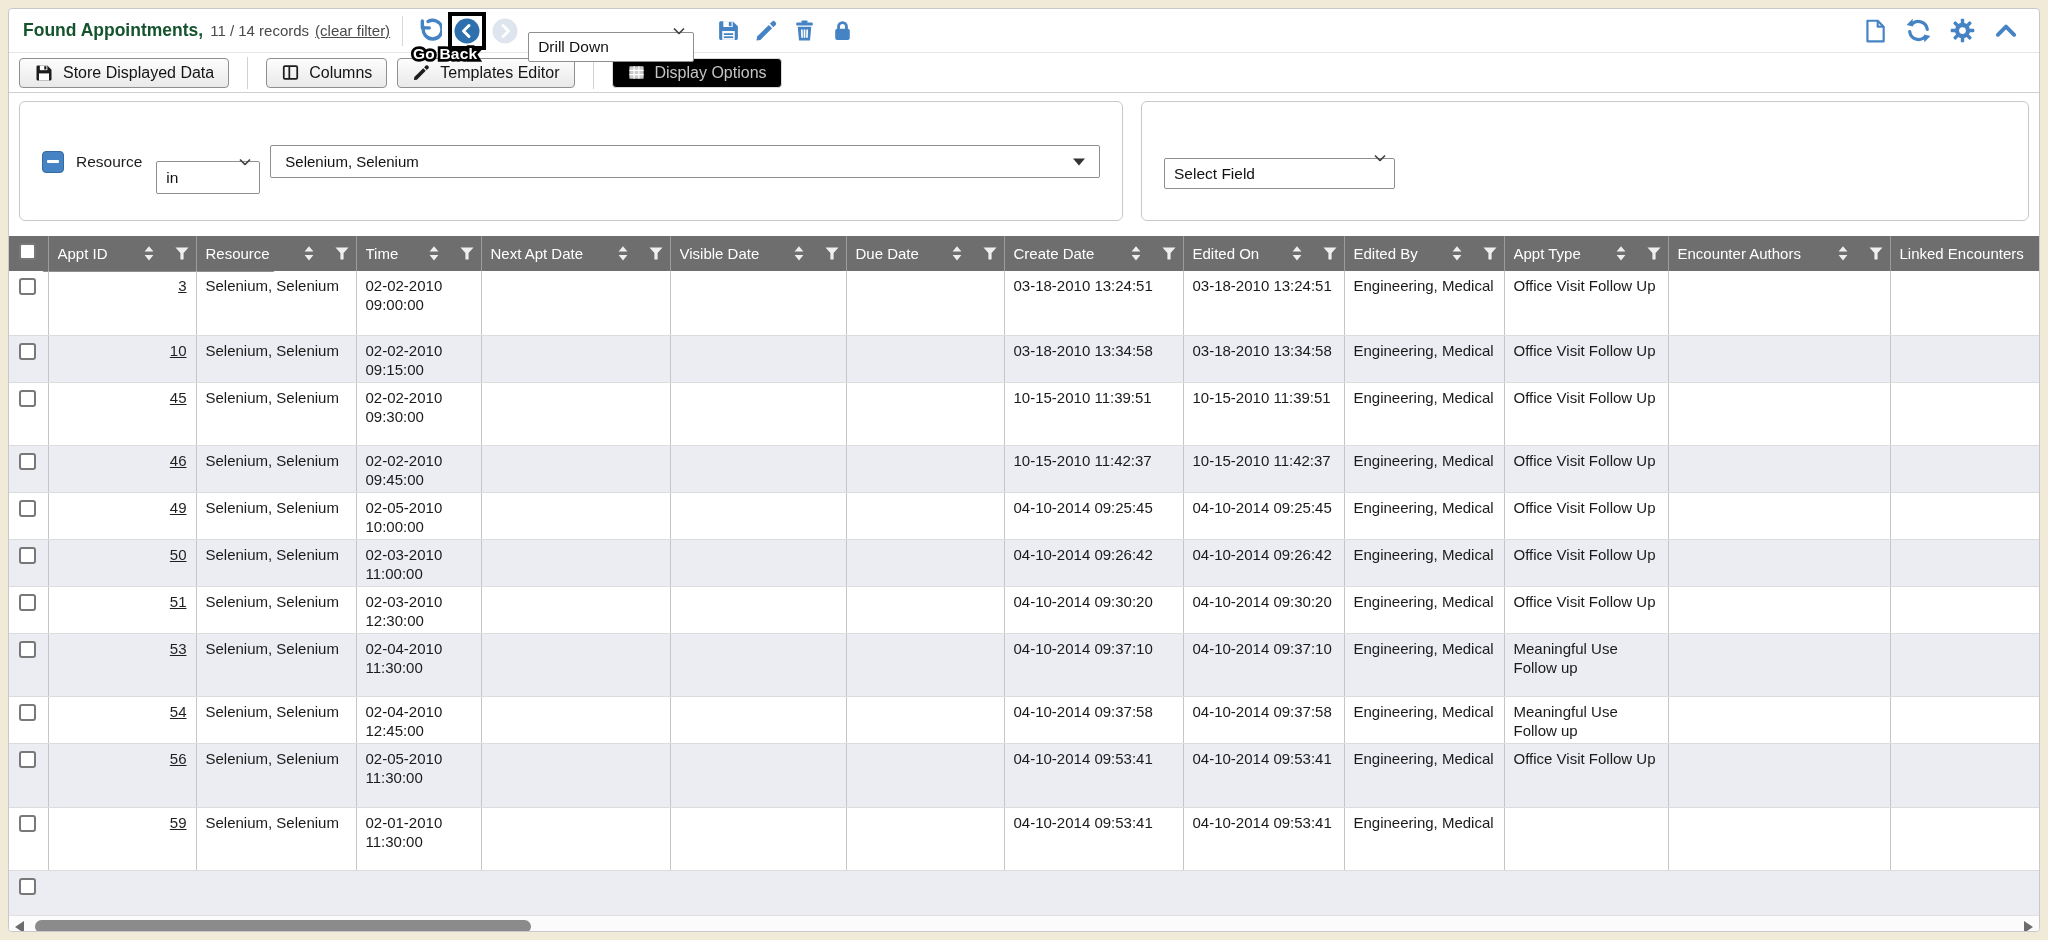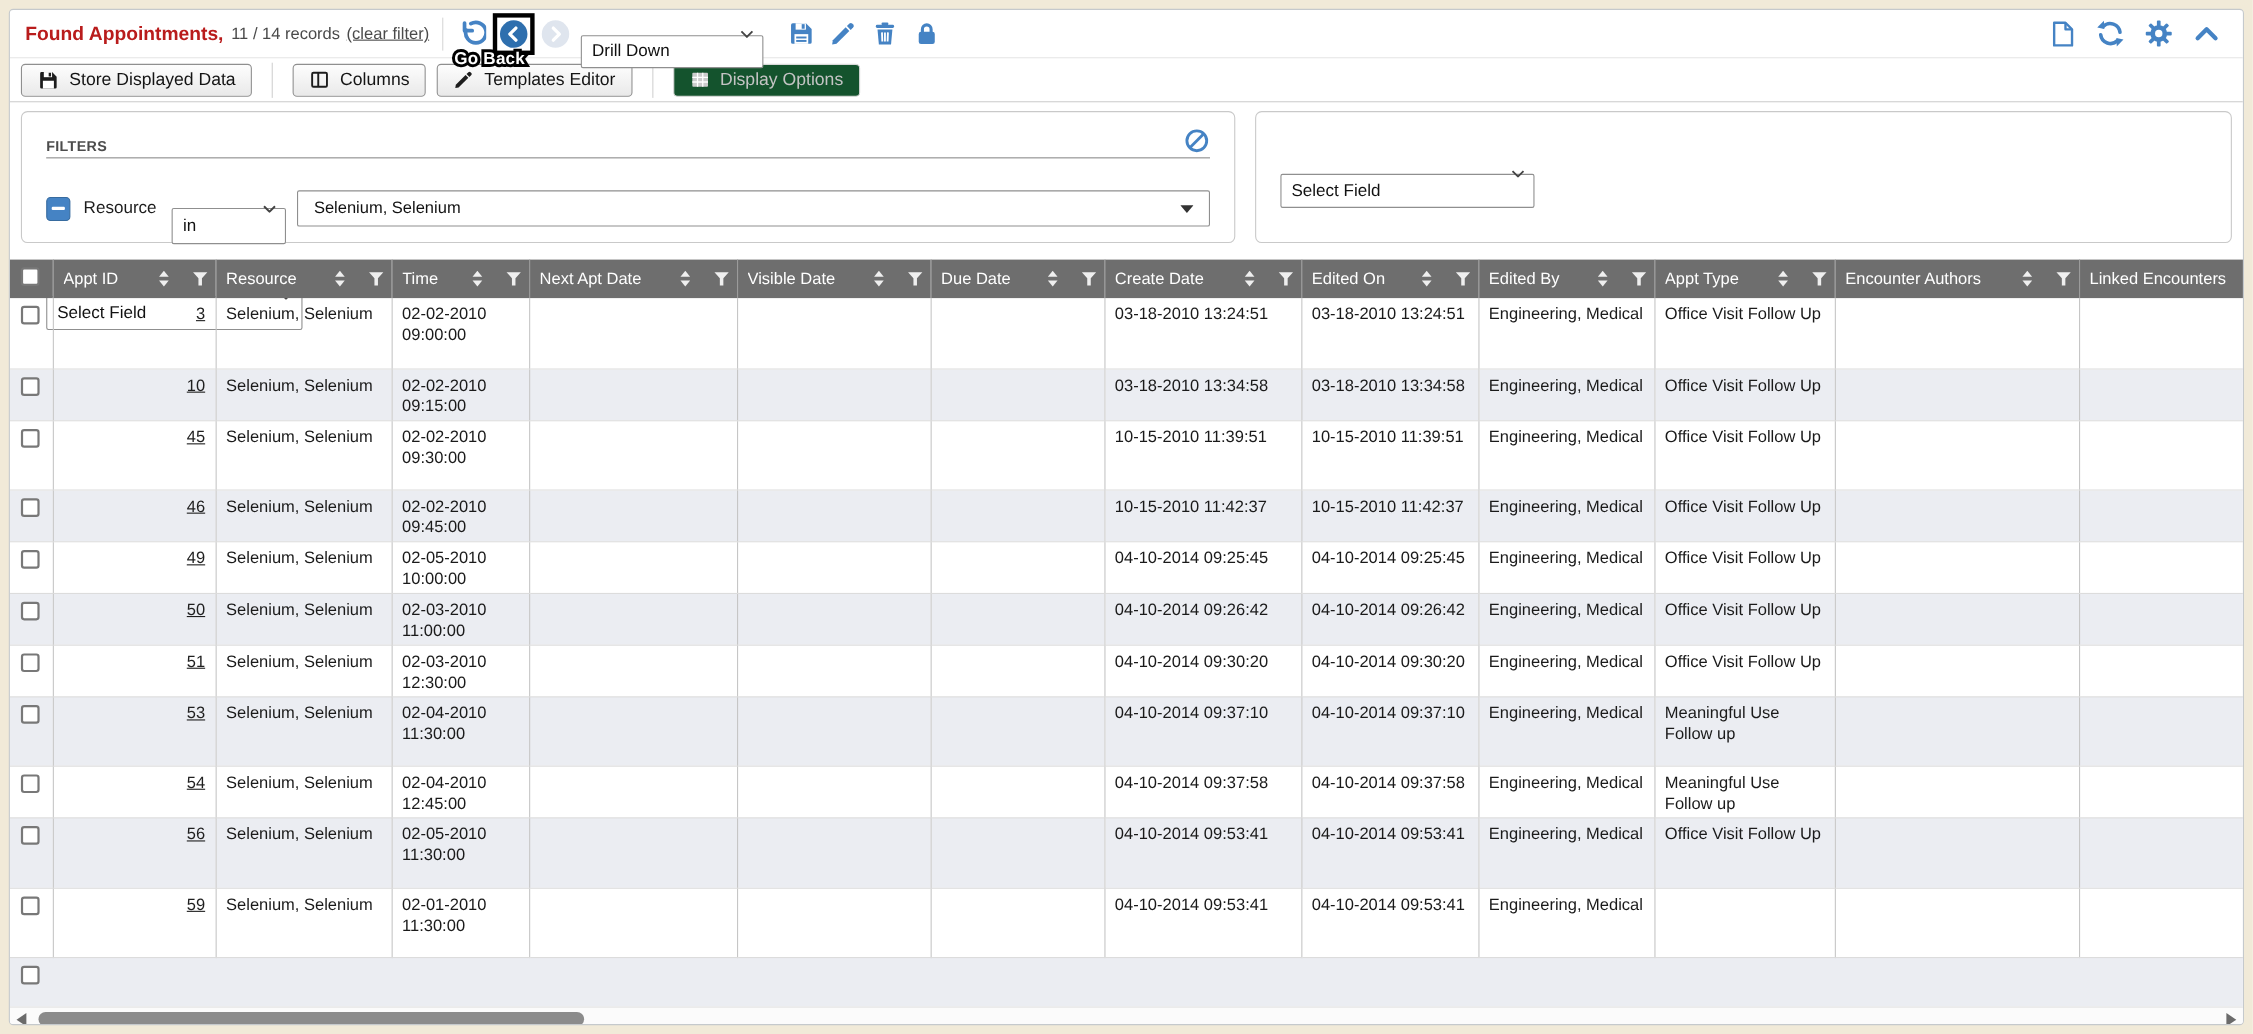--- a/index.html
+++ b/index.html
@@ -8,21 +8,21 @@
     background: var(--page-background, #f1ead8);
     font-family: "Liberation Sans", "DejaVu Sans", sans-serif;
     color:#202020;
   }
   .panel {
     position:absolute; left:8px; top:8px; width:2032px; height:924px;
     background:#fff; border:1px solid #c5c9cc; border-radius:4px; overflow:hidden;
   }
   
   .tb1 { height:44px; display:flex; align-items:center; padding:0 14px 0 14px; border-bottom:1px solid #e6e6e6; position:relative; }
-  .title { font-size:17.5px; font-weight:bold; color:#b91c1c; margin-right:7px; white-space:nowrap; }
+  .title { font-size:17.5px; font-weight:bold; color:#14532d; margin-right:7px; white-space:nowrap; }
   .records { font-size:15px; color:#4a4a4a; margin-right:6px; white-space:nowrap; }
   .clearlink { font-size:15px; color:#4a4a4a; text-decoration:underline; cursor:pointer; white-space:nowrap; }
   .vsep { width:1px; height:30px; background:#d8d8d8; margin:0 12px; flex:none; }
   .iconbtn { display:inline-flex; align-items:center; justify-content:center; cursor:pointer; flex:none; }
   .blue { color: var(--accent-blue, #4583c4); }
   .navgrp { display:flex; align-items:center; gap:5px; }
   .backwrap { border:4px solid #000; padding:2px 2px; display:inline-flex; margin:0 1px; background:#fff; }
   .drillwrap { position:relative; margin:0 12px 0 10px; }
   select { appearance:none; -webkit-appearance:none; -moz-appearance:none;
     border:1px solid #8f8f8f; border-radius:2px; background:#fff; color:#111;
@@ -35,21 +35,21 @@
   .tooltip { position:absolute; left:404px; top:36px; z-index:60; display:grid; pointer-events:none;
     font-size:15.5px; font-weight:bold; letter-spacing:.2px; white-space:nowrap; }
   .tooltip span { grid-area:1/1; }
   .tooltip .stroke { -webkit-text-stroke:5.5px var(--tooltip-bg,#000); color:var(--tooltip-bg,#000); }
   .tooltip .face { color:#fff; }
   
   .tb2 { height:40px; display:flex; align-items:center; padding:0 10px; border-bottom:1px solid #cfcfcf; gap:10px; }
   .btn { display:inline-flex; align-items:center; gap:9px; height:30px; padding:0 14px;
     border:1px solid #8f8f8f; border-radius:4px; background:linear-gradient(#fdfdfd,#e9e9e9);
     font-family:inherit; font-size:16px; color:#141414; cursor:pointer; white-space:nowrap; }
-  .btn:disabled { border-color:#d9d9d9; background:#14532d; color:#c4c4c4; cursor:default; }
+  .btn:disabled { border-color:#d9d9d9; background:#000000; color:#c4c4c4; cursor:default; }
   .vsep2 { width:1px; height:32px; background:#d2d2d2; margin:0 8px; flex:none; }
   
   .frow-outer { display:flex; gap:18px; margin:8px 10px 0 10px; }
   .fpanel { background:#fff; border:1px solid #c9c9c9; border-radius:6px; padding:14px 22px 14px 22px; height:120px; }
   .fpanel.filters { width:1104px; flex:none; }
   .fpanel.group { flex:1; }
   .fhead { display:flex; justify-content:space-between; align-items:flex-end; border-bottom:1px solid #8c8c8c; padding-bottom:3px; }
   .fhead .flabel { font-size:13px; font-weight:bold; color:#4c4c4c; letter-spacing:.3px; }
   .filterline { margin-top:13px; display:flex; align-items:center; gap:10px; }
   .minusbox { width:22px; height:22px; background:var(--accent-blue,#4583c4); border:1px solid #376b9f; border-radius:4px;
@@ -250,29 +250,20 @@
             <line x1="9" y1="4" x2="9" y2="20"></line>
             <line x1="15" y1="4" x2="15" y2="20"></line>
           </g>
         </svg>
       <span>Display Options</span>
     </button>
   </div>
 
   <div class="frow-outer">
     <div class="fpanel filters">
-      <div class="fhead">
-        <span class="flabel">FILTERS</span>
-        <span class="iconbtn blue">
-          <svg viewBox="0 0 24 24" width="24" height="24">
-              <circle cx="12" cy="12" r="9" fill="none" stroke="currentColor" stroke-width="2.6"></circle>
-              <line x1="5.9" y1="18.1" x2="18.1" y2="5.9" stroke="currentColor" stroke-width="2.6"></line>
-            </svg>
-        </span>
-      </div>
       <div class="filterline">
         <span class="minusbox">
             <span class="minusbar"></span>
           </span>
         <span class="fieldlabel">Resource</span>
         <span class="opwrap">
           <select><option>in</option></select>
           <svg class="caret" viewBox="0 0 12 7" width="12" height="7">
               <path d="M1 1 L6 6 L11 1" fill="none" stroke="#444" stroke-width="1.7"></path>
             </svg>

